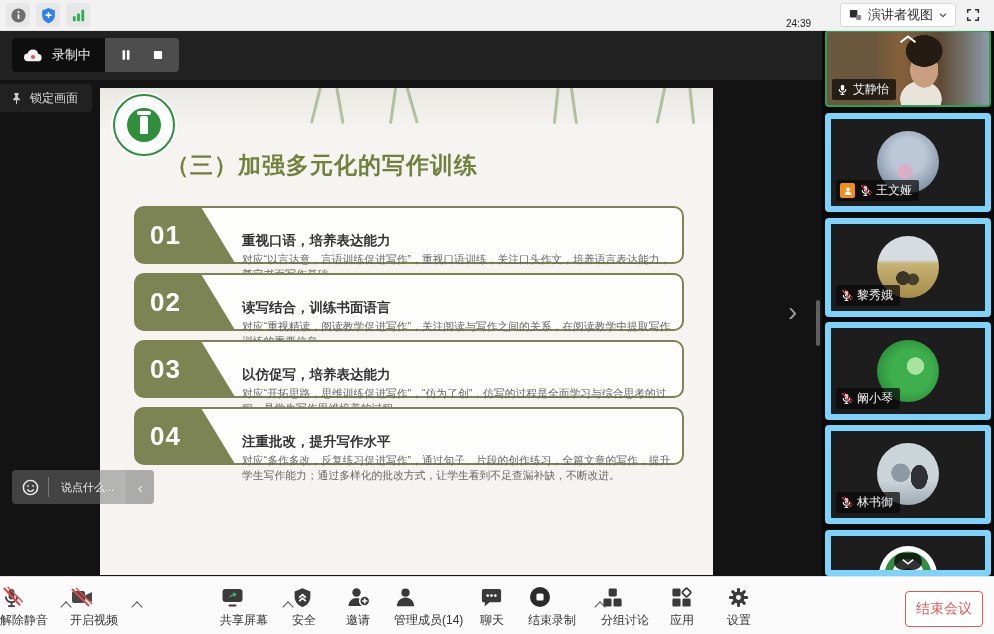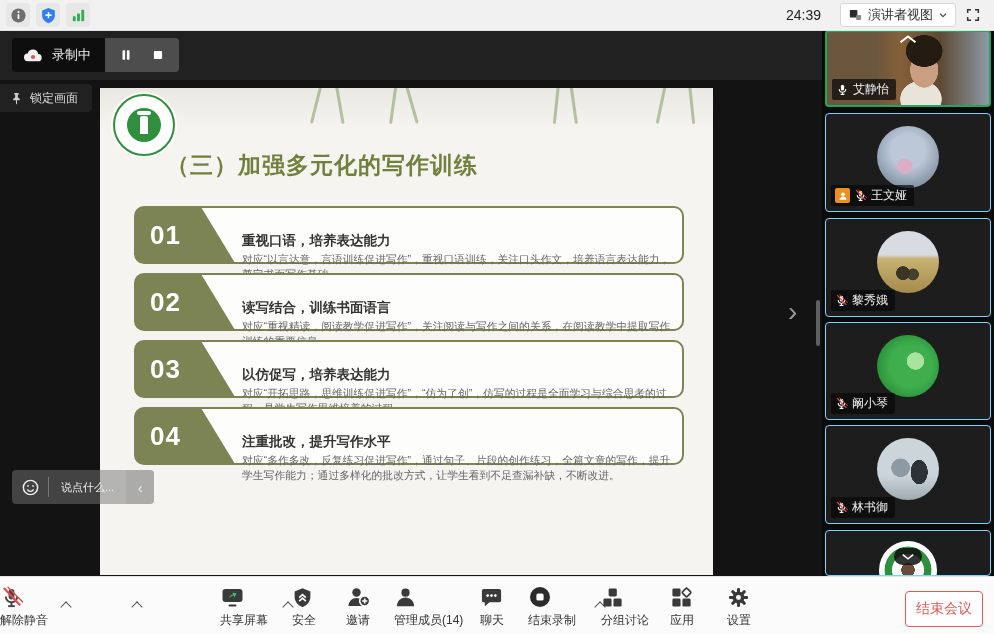--- a/index.html
+++ b/index.html
@@ -3,21 +3,21 @@
 <meta charset="utf-8">
 <style>
   html,body{margin:0;padding:0;background:#000;}
   body{width:994px;height:634px;position:relative;overflow:hidden;
        font-family:"Liberation Sans","DejaVu Sans",sans-serif;-webkit-font-smoothing:antialiased;}
 
   
   .topbar{position:absolute;left:0;top:0;width:994px;height:30px;background:#f1f1f2;border-bottom:1px solid #e2e2e2;z-index:30;}
   .tb-left{position:absolute;left:6px;top:3px;display:flex;gap:6px;}
   .mini-btn{width:24px;height:24px;border-radius:4px;background:#e7e7e8;display:flex;align-items:center;justify-content:center;}
-  .timer{position:absolute;left:786px;top:0;height:30px;display:flex;align-items:center;font-size:14px;color:#222;}
+  .timer{position:absolute;left:786px;top:8px;height:30px;display:flex;align-items:center;font-size:10px;color:#222;}
   .view-btn{position:absolute;left:840px;top:3px;height:22px;background:#fff;border:1px solid #d8d8d8;border-radius:3px;
             display:flex;align-items:center;gap:5px;padding:0 7px;font-size:13px;color:#333;}
   .fs-btn{position:absolute;left:962px;top:4px;width:22px;height:22px;display:flex;align-items:center;justify-content:center;}
 
   
   .stage{position:absolute;left:0;top:30px;width:822px;height:546px;background:#131313;overflow:hidden;}
   .rec-strip{position:absolute;left:0;top:0;width:822px;height:50px;background:#212121;}
   .rec-pill{position:absolute;left:12px;top:8px;height:34px;display:flex;border-radius:4px;overflow:hidden;}
   .rec-main{background:#0e0e0e;display:flex;align-items:center;gap:8px;padding:0 14px 0 10px;color:#eee;font-size:13px;}
   .rec-ctrl{background:#4d4d4d;display:flex;align-items:center;gap:6px;padding:0 8px;}
@@ -49,21 +49,21 @@
   .chat-emoji{width:36px;display:flex;align-items:center;justify-content:center;}
   .chat-div{width:1px;height:20px;background:rgba(255,255,255,.28);}
   .chat-ph{font-size:11px;padding:0 12px;color:#f2f2f2;}
   .chat-collapse{width:28px;height:34px;background:rgba(160,160,160,.45);border-radius:0 4px 4px 0;
                  display:flex;align-items:center;justify-content:center;color:#eee;font-size:15px;}
   .next-arrow{position:absolute;left:788px;top:268px;font-size:28px;color:#9a9a9a;line-height:1;}
   .scroll-thumb{position:absolute;left:816px;top:300px;width:4px;height:46px;background:#606060;border-radius:2px;z-index:5;}
 
   
   .sidebar{position:absolute;left:822px;top:30px;width:172px;height:546px;background:#0a0a0a;overflow:hidden;}
-  .tile{position:absolute;left:3px;width:166px;background:#1d1d1d;border:1px solid #7dd3fc;border-radius:4px;box-sizing:border-box;overflow:hidden;}
+  .tile{position:absolute;left:3px;width:166px;background:#1d1d1d;border:6px solid #7dd3fc;border-radius:4px;box-sizing:border-box;overflow:hidden;}
   .tile.active{border:2px solid #27a35f;}
   .avatar{position:absolute;left:50%;transform:translateX(-50%);border-radius:50%;}
   .name-tag{position:absolute;left:5px;bottom:5px;background:rgba(8,8,8,.72);border-radius:2px;
             padding:2px 7px 2px 4px;display:flex;align-items:center;gap:4px;color:#f2f2f2;font-size:12px;white-space:nowrap;}
   .host-badge{width:15px;height:15px;background:#ef8f1f;border-radius:2px;display:flex;align-items:center;justify-content:center;flex:none;}
   .tile-chev{position:absolute;left:50%;transform:translateX(-50%);display:flex;align-items:center;justify-content:center;}
   .chev-down-btn{top:17px;width:28px;height:17px;border-radius:9px;background:rgba(15,15,15,.85);}
 
   
   .toolbar{position:absolute;left:0;top:576px;width:994px;height:58px;background:#fbfbfb;border-top:1px solid #e3e3e3;}
@@ -342,20 +342,31 @@
         <line x1="12" y1="17.5" x2="12" y2="21" stroke="#464646" stroke-width="2"></line>
         <line x1="8.5" y1="21" x2="15.5" y2="21" stroke="#464646" stroke-width="2"></line>
         <line x1="4" y1="2" x2="21" y2="20" stroke="#e14b4b" stroke-width="2.2"></line>
         <line x1="8" y1="1" x2="24" y2="17" stroke="#e14b4b" stroke-width="1.4"></line>
       </svg>
     </div>
     <div class="tb-label">解除静音</div>
   </div>
   <div class="tb-chev" style="left:62px"></div>
 
+  <div class="tb-item" style="left:70px;width:64px">
+    <div class="tb-icon">
+      <svg width="24" height="24" viewBox="0 0 24 24">
+        <rect x="2" y="6" width="13" height="12" rx="2" fill="#464646"></rect>
+        <path d="M15 10.5l7-3.5v10l-7-3.5z" fill="#464646"></path>
+        <line x1="2" y1="4" x2="19" y2="21" stroke="#e14b4b" stroke-width="2.2"></line>
+        <line x1="6" y1="3" x2="22" y2="19" stroke="#e14b4b" stroke-width="1.4"></line>
+      </svg>
+    </div>
+    <div class="tb-label">开启视频</div>
+  </div>
   <div class="tb-chev" style="left:133px"></div>
 
   <div class="tb-item" style="left:220px;width:64px">
     <div class="tb-icon">
       <svg width="25" height="24" viewBox="0 0 24 24">
         <rect x="2" y="4" width="20" height="13" rx="3" fill="#3a3a3a"></rect>
         <path d="M8.2 13.6c.8-2.8 2.6-4 4.6-4.2l-.9-2 4.4 1.2-2.6 3.6-.7-1.8c-1.6.3-2.9 1.1-4.8 3.2z" fill="#3fbf6b"></path>
         <rect x="8" y="19.5" width="8" height="2" rx="1" fill="#3a3a3a"></rect>
       </svg>
     </div>

